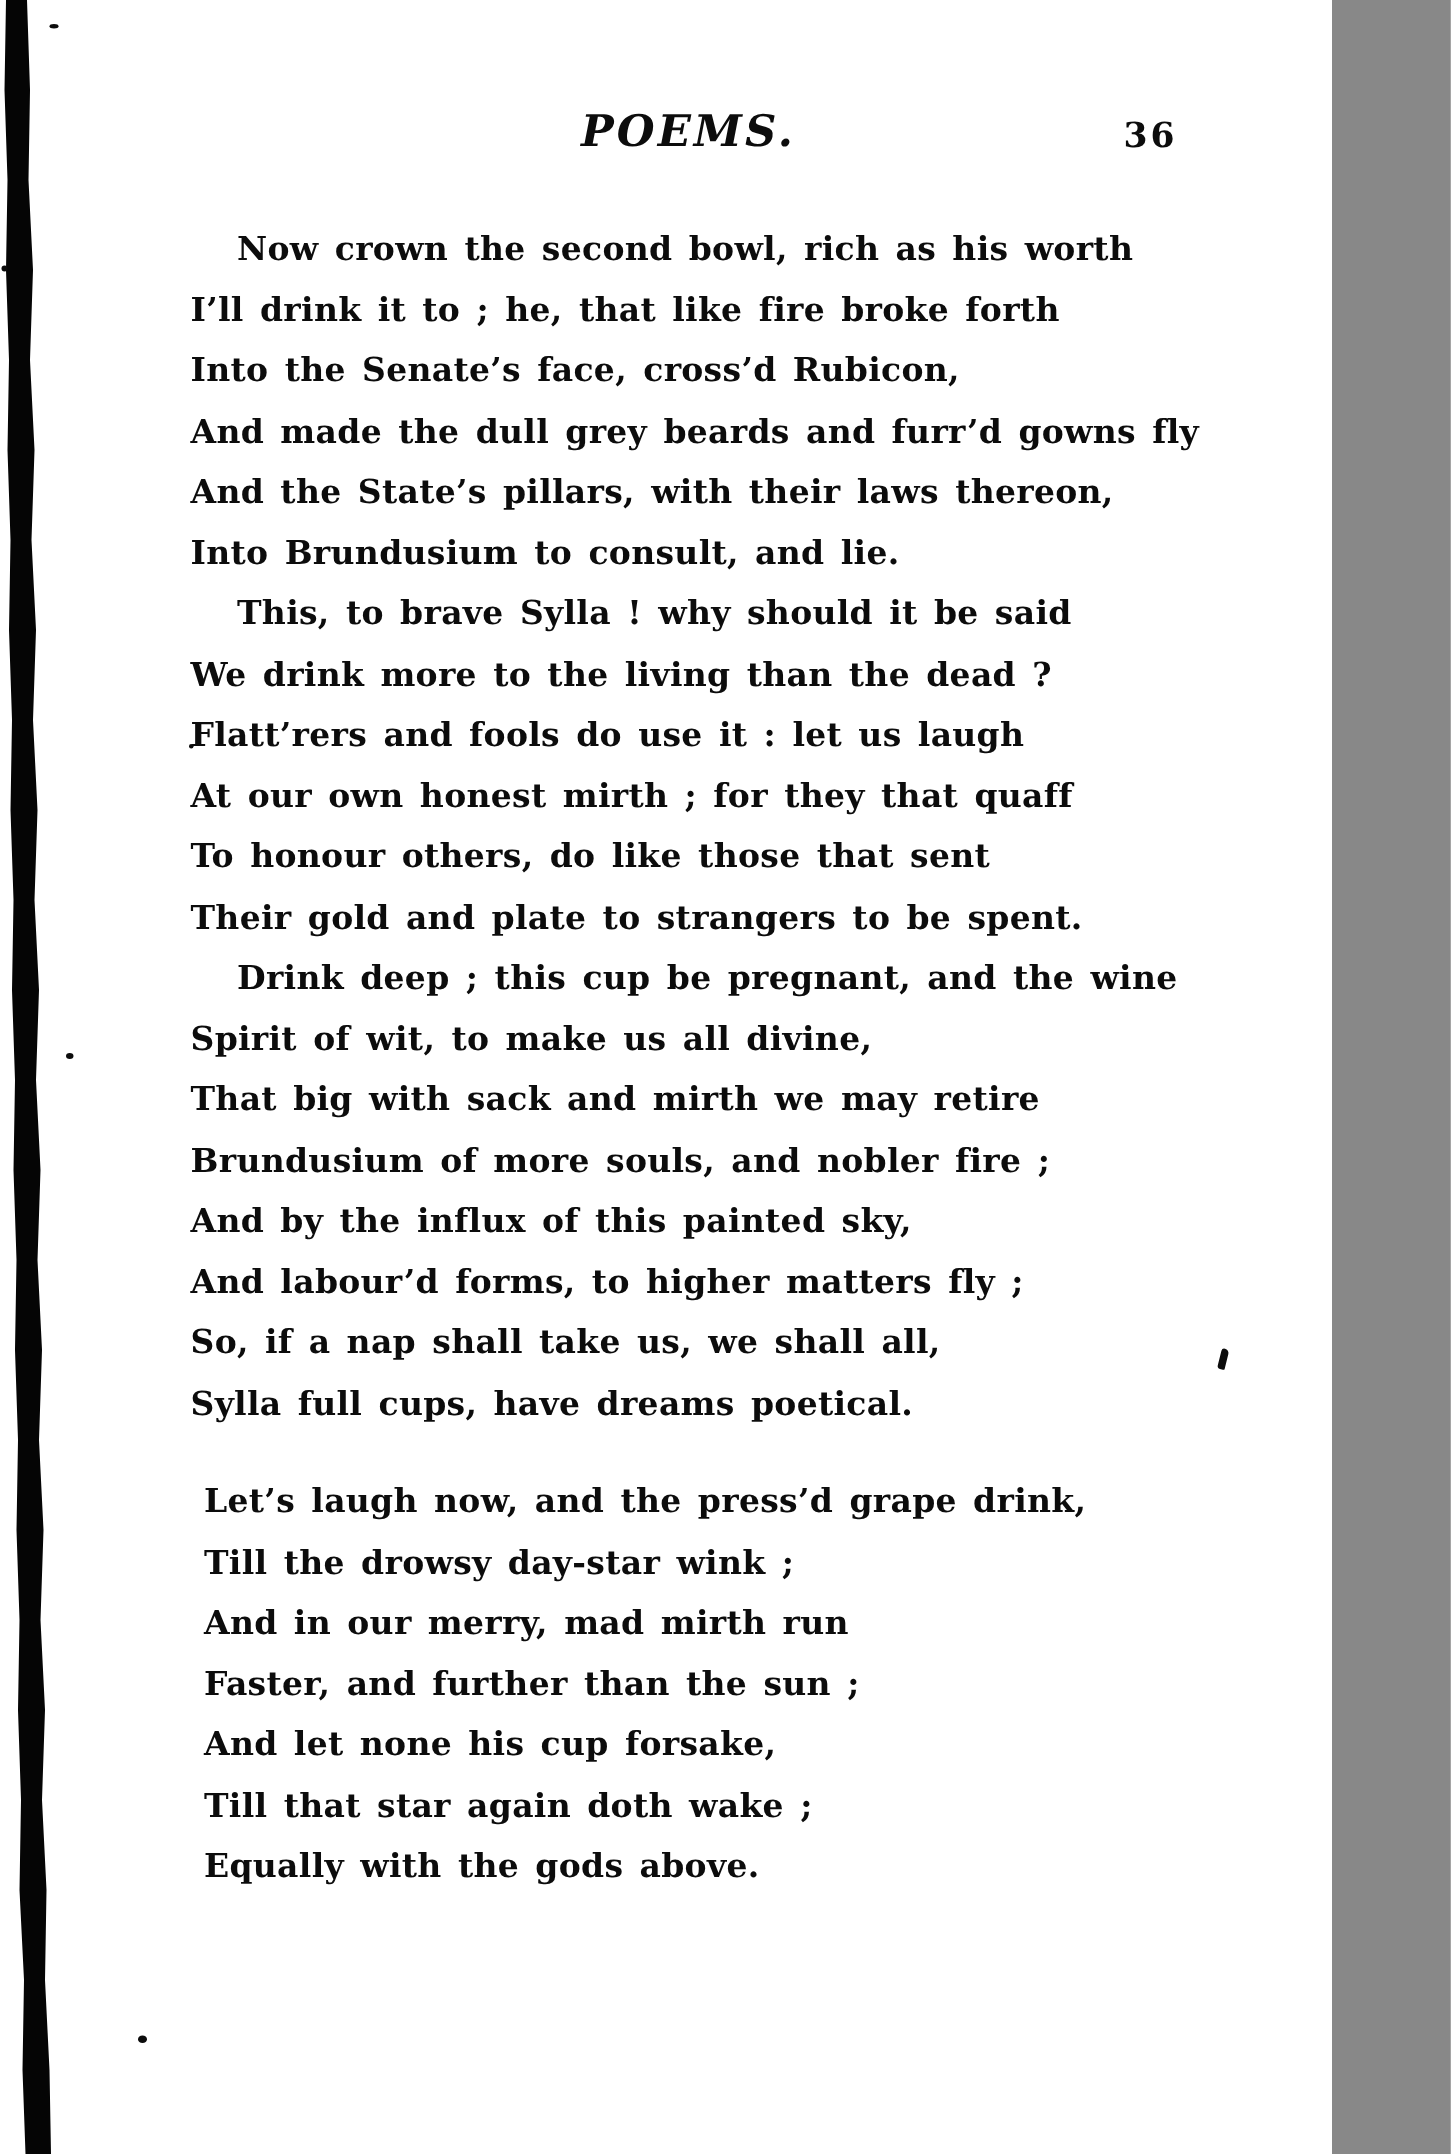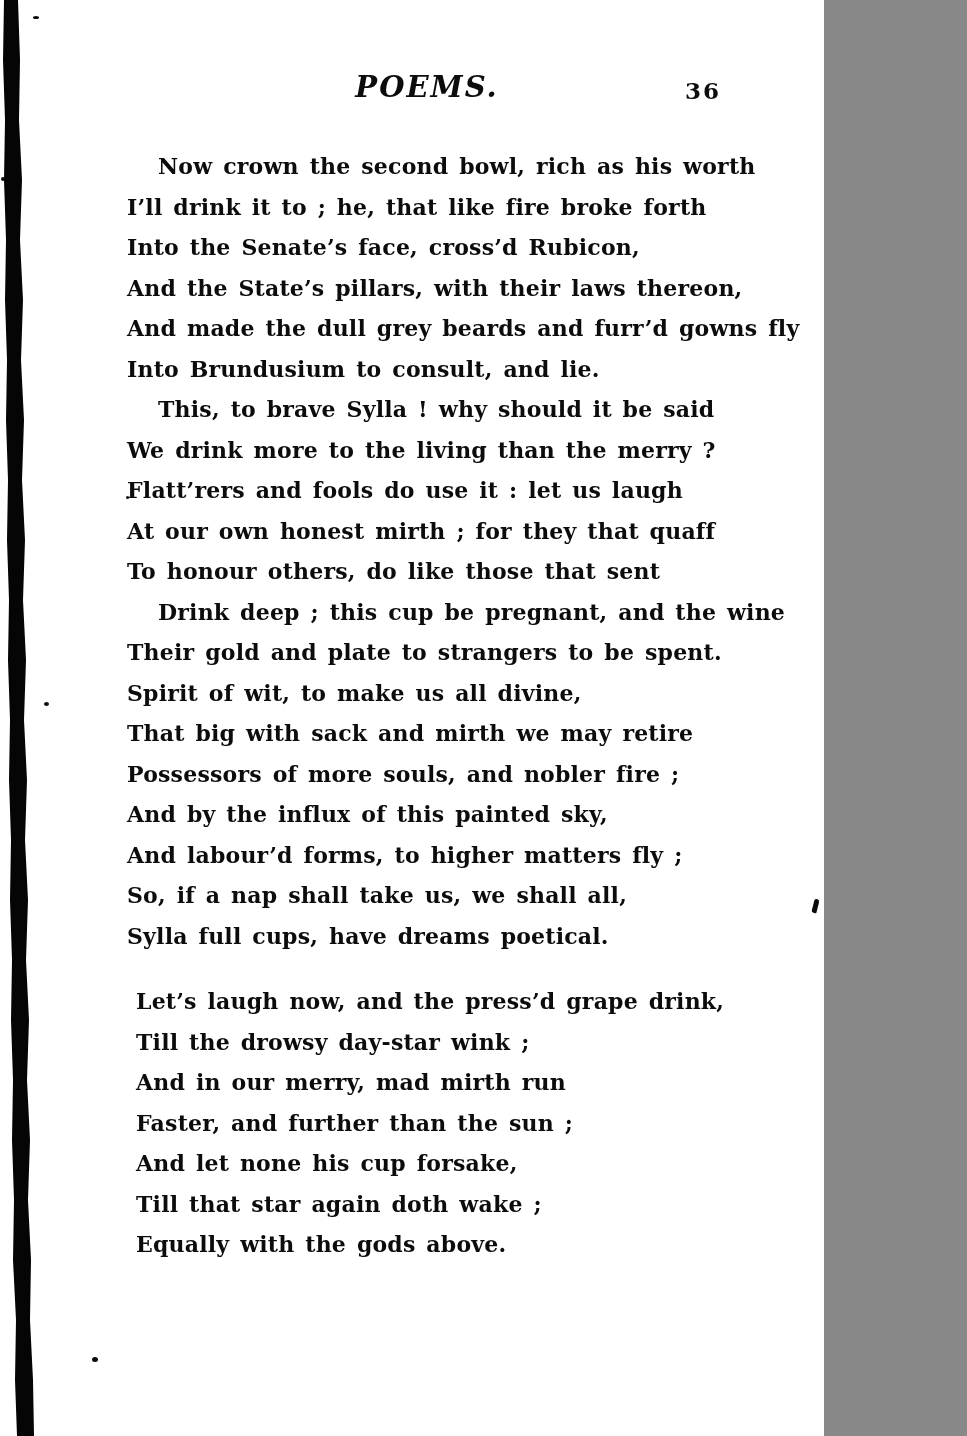--- a/index.html
+++ b/index.html
@@ -2,21 +2,21 @@
 <html style="--paper: #ffffff; --ink: #0c0c0c;"><head>
 <meta charset="utf-8">
 <style>
   :root{
     --paper:#ffffff;
     --ink:#0c0c0c;
   }
   html,body{margin:0;padding:0;background:#888;}
   .page{
     position:relative;
-    width:824px;height:1436px;
+    width:888px;height:1436px;
     background:var(--paper);
     overflow:hidden;
     font-family:"DejaVu Serif","Liberation Serif",serif;
     color:var(--ink);
   }
   .binding{position:absolute;left:0;top:0;width:40px;height:1436px;}
   .running-head{position:absolute;top:70px;left:0;right:0;height:40px;}
   .running-title{
     position:absolute;left:0;right:0;top:0;
     text-align:center;
@@ -71,33 +71,33 @@
     <div class="running-title">POEMS.</div>
     <div class="page-number">36</div>
   </div>
 
   <div class="poem">
     <div class="stanza stanza-1">
 
     <div class="line indent">Now crown the second bowl, rich as his worth</div>
         <div class="line">I’ll drink it to ; he, that like fire broke forth</div>
         <div class="line">Into the Senate’s face, cross’d Rubicon,</div>
+        <div class="line">And made the dull grey beards and furr’d gowns fly</div>
         <div class="line">And the State’s pillars, with their laws thereon,</div>
-        <div class="line">And made the dull grey beards and furr’d gowns fly</div>
         <div class="line">Into Brundusium to consult, and lie.</div>
         <div class="line indent">This, to brave Sylla ! why should it be said</div>
-        <div class="line">We drink more to the living than the merry ?</div>
+        <div class="line">We drink more to the living than the dead ?</div>
         <div class="line">Flatt’rers and fools do use it : let us laugh</div>
         <div class="line">At our own honest mirth ; for they that quaff</div>
         <div class="line">To honour others, do like those that sent</div>
+        <div class="line">Their gold and plate to strangers to be spent.</div>
         <div class="line indent">Drink deep ; this cup be pregnant, and the wine</div>
-        <div class="line">Their gold and plate to strangers to be spent.</div>
         <div class="line">Spirit of wit, to make us all divine,</div>
         <div class="line">That big with sack and mirth we may retire</div>
-        <div class="line">Possessors of more souls, and nobler fire ;</div>
+        <div class="line">Brundusium of more souls, and nobler fire ;</div>
         <div class="line">And by the influx of this painted sky,</div>
         <div class="line">And labour’d forms, to higher matters fly ;</div>
         <div class="line">So, if a nap shall take us, we shall all,</div>
         <div class="line">Sylla full cups, have dreams poetical.</div>
       </div>
     <div class="stanza stanza-2">
 
     <div class="line">Let’s laugh now, and the press’d grape drink,</div>
         <div class="line">Till the drowsy day-star wink ;</div>
         <div class="line">And in our merry, mad mirth run</div>

